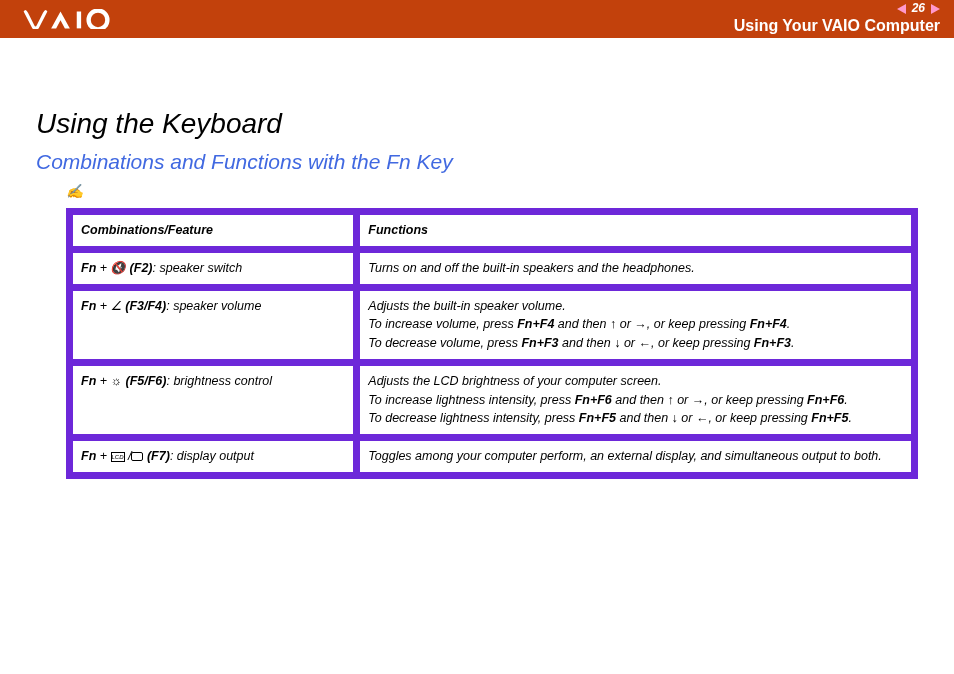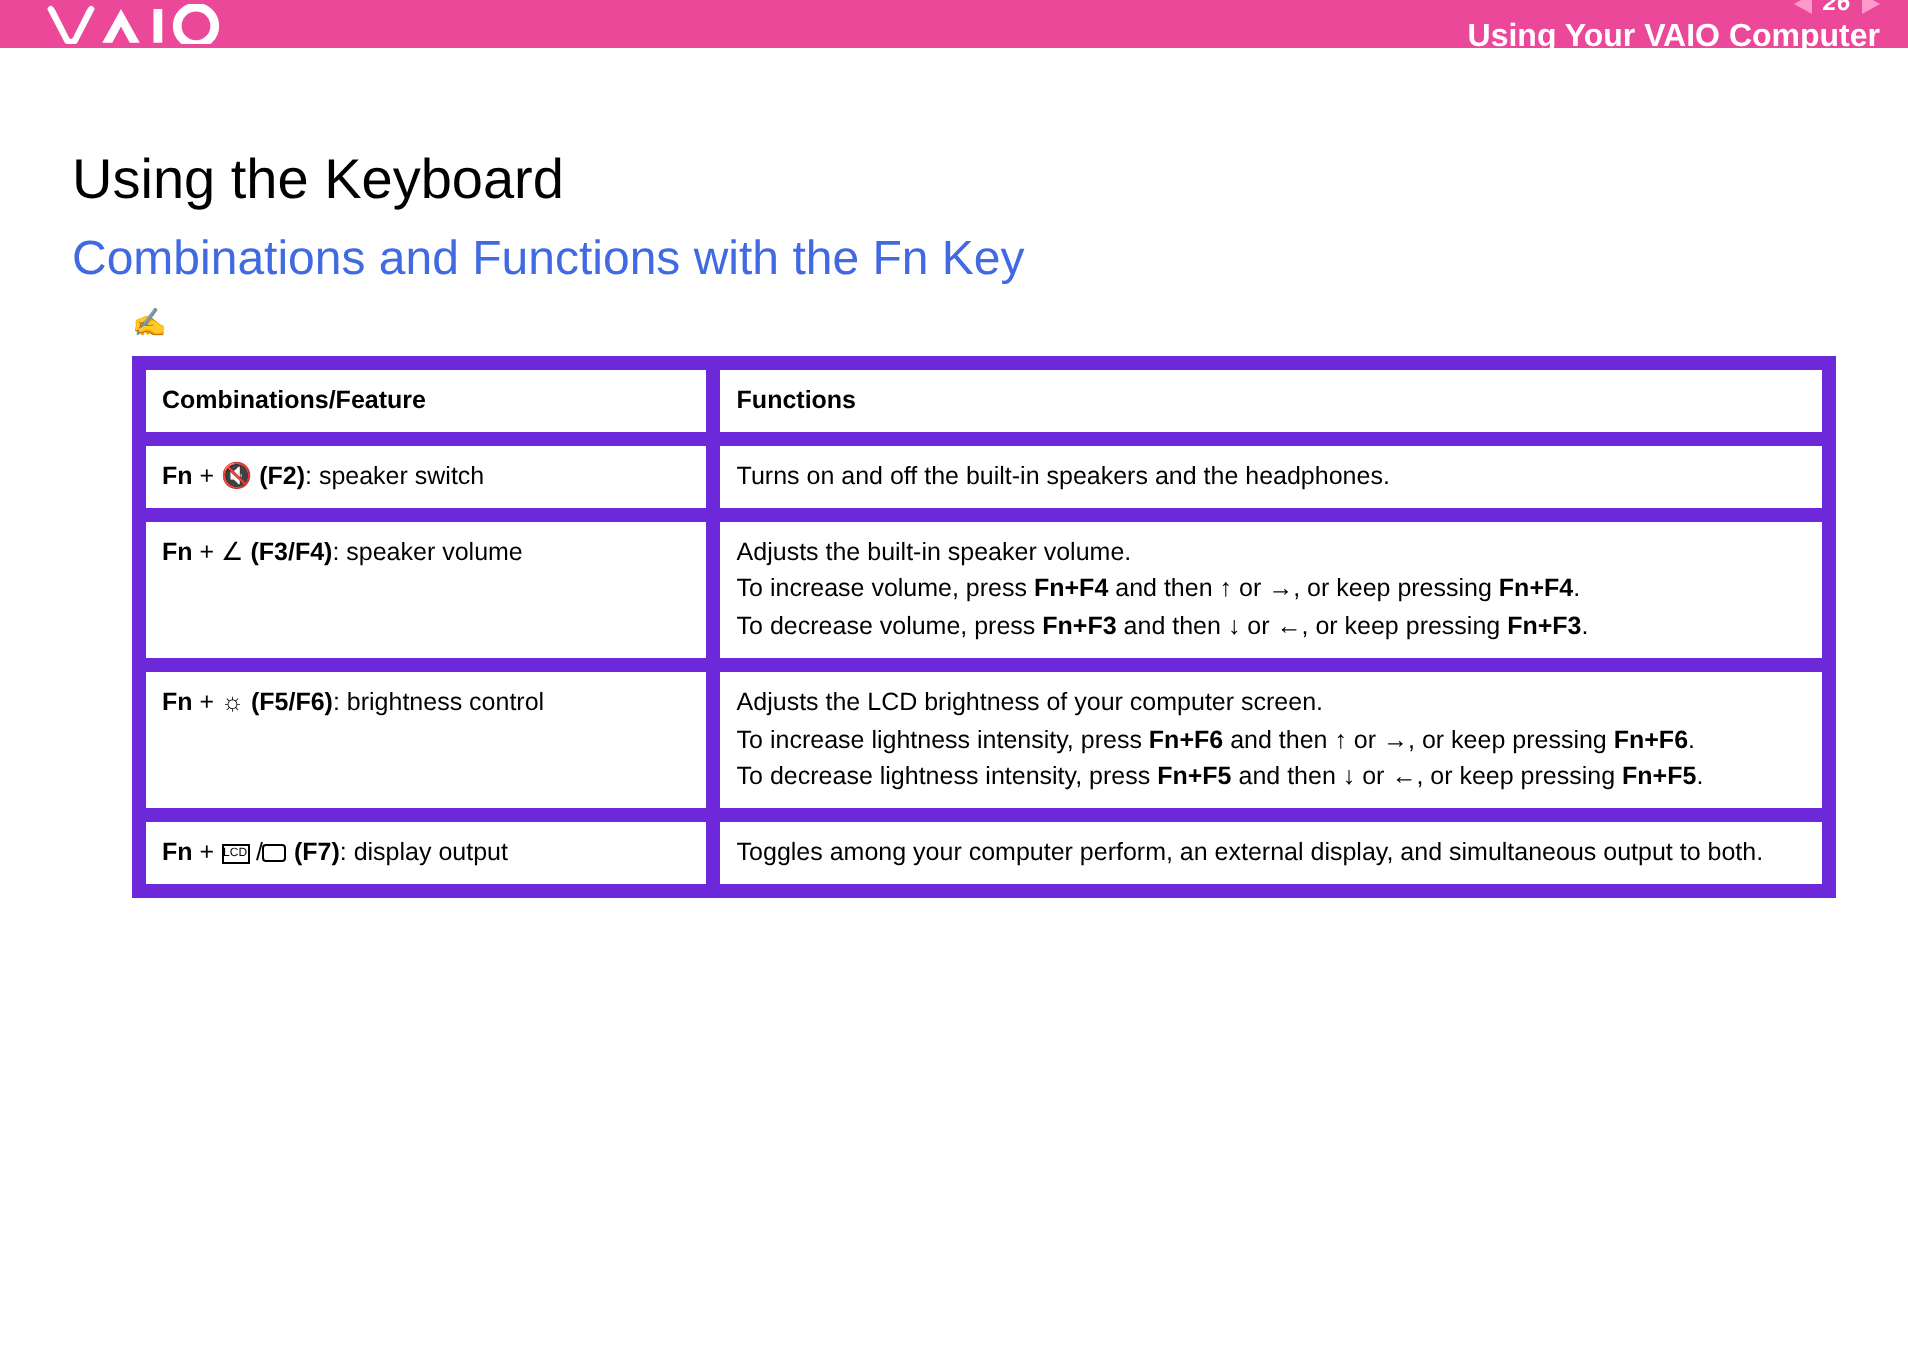--- a/index.html
+++ b/index.html
@@ -1,30 +1,30 @@
 <!DOCTYPE html>
 <html><head>
   <meta charset="utf-8">
   <style>
     * { box-sizing: border-box; margin: 0; padding: 0; }
     body { font-family: Arial, Helvetica, sans-serif; width: 954px; background: #fff; color: #000; }
-    .topbar { background: #ec4899; color: #fff; height: 24px; display: flex; align-items: center; justify-content: space-between; padding: 0 14px 0 18px; }
+    .topbar { background: #c2410c; color: #fff; height: 38px; display: flex; align-items: center; justify-content: space-between; padding: 0 14px 0 18px; }
     .logo { display: flex; align-items: center; }
     .logo svg { height: 20px; }
     .top-right { display: flex; flex-direction: column; align-items: flex-end; font-size: 11px; line-height: 1.3; }
     .pager { display: flex; align-items: center; gap: 6px; font-weight: bold; font-style: italic; }
     .arrow { width: 0; height: 0; }
     .arrow-left { border-top: 5px solid transparent; border-bottom: 5px solid transparent; border-right: 9px solid #f9c; }
     .arrow-right { border-top: 5px solid transparent; border-bottom: 5px solid transparent; border-left: 9px solid #f9c; }
     .page-num { font-size: 12px; }
     .section { font-weight: bold; font-size: 16px; }
-    .content { padding: 50px 36px 36px 36px; }
+    .content { padding: 70px 36px 36px 36px; font-style: italic; }
     h1 { font-size: 28px; font-weight: 400; margin-bottom: 10px; }
     .intro { font-size: 15px; margin-bottom: 18px; }
-    h2 { font-size: 24px; font-weight: 400; color: #4169e1; margin-bottom: 10px; }
+    h2 { font-size: 21px; font-weight: 400; color: #4169e1; margin-bottom: 10px; }
     .note-block { margin-left: 30px; margin-bottom: 10px; }
     .note-icon { color: #c08; font-size: 14px; line-height: 1; }
     .note-text { font-size: 14px; font-family: Arial, sans-serif; }
     table { border-collapse: collapse; width: calc(100% - 30px); margin-left: 30px; font-size: 12.5px; }
     th, td { border: 7px solid #6d28d9; padding: 6px 8px; text-align: left; vertical-align: top; line-height: 1.5; }
     th { font-weight: bold; }
     th.col1 { width: 34%; }
     .glyph { font-family: Arial, sans-serif; }
     .fn-prefix { font-weight: bold; }
     .key-label { font-weight: bold; }

